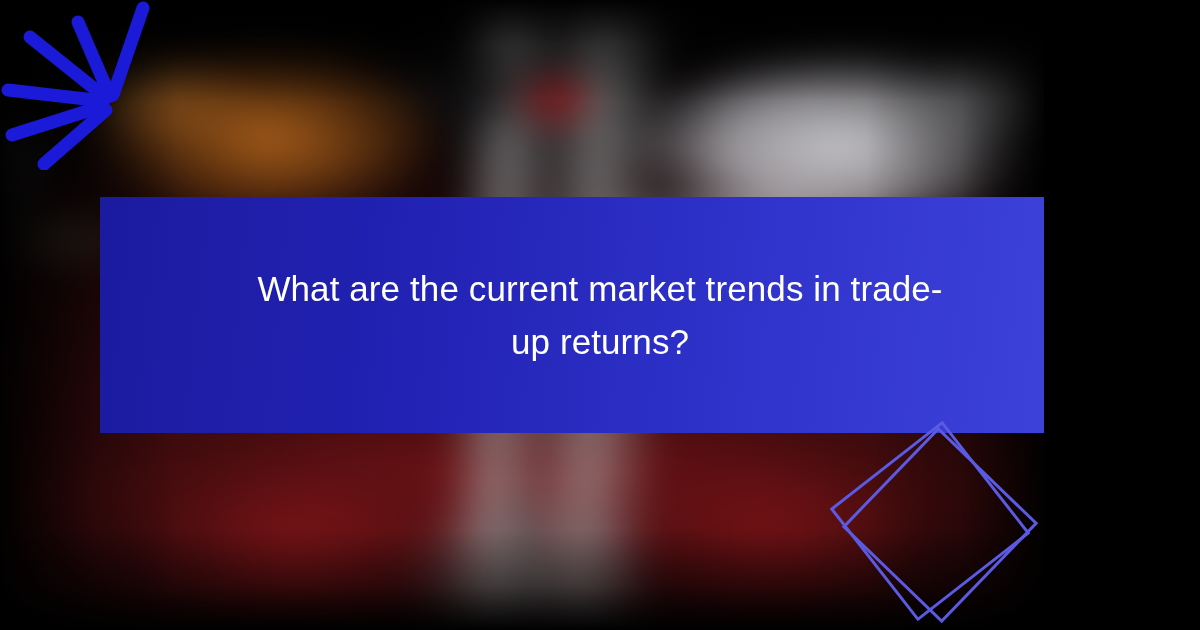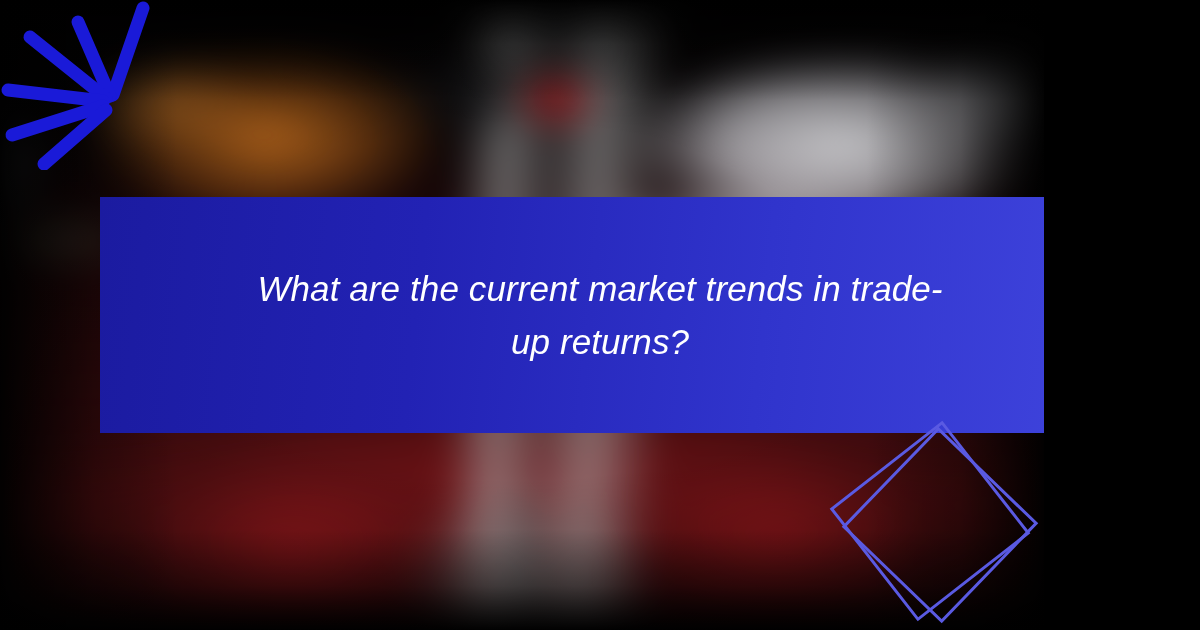--- a/index.html
+++ b/index.html
@@ -11,21 +11,20 @@
   body {
     font-family: "Liberation Sans", sans-serif;
   }
 
   #card {
     position: relative;
     width: 1044px;
     height: 630px;
     overflow: hidden;
     background: #14532d;
-    font-style: italic;
   }
 
   
   .photo-bg {
     position: absolute;
     inset: -60px;
     background-color: #0a0406;
     background-image:
       
       radial-gradient(ellipse 290px 130px at 78% 27%, rgba(238,238,242,0.95) 0%, rgba(210,208,214,0.72) 42%, rgba(60,55,58,0.0) 76%),

